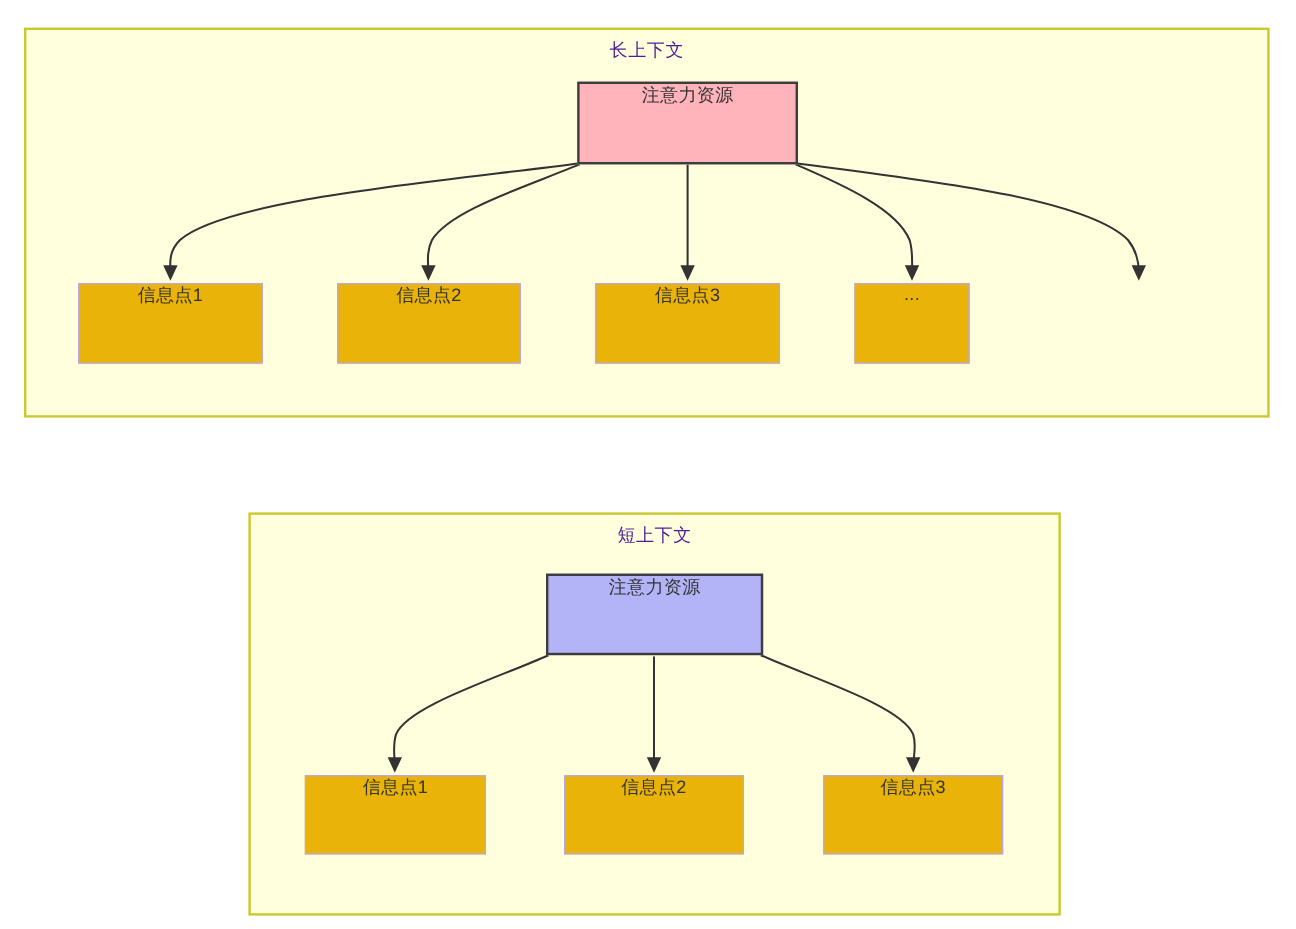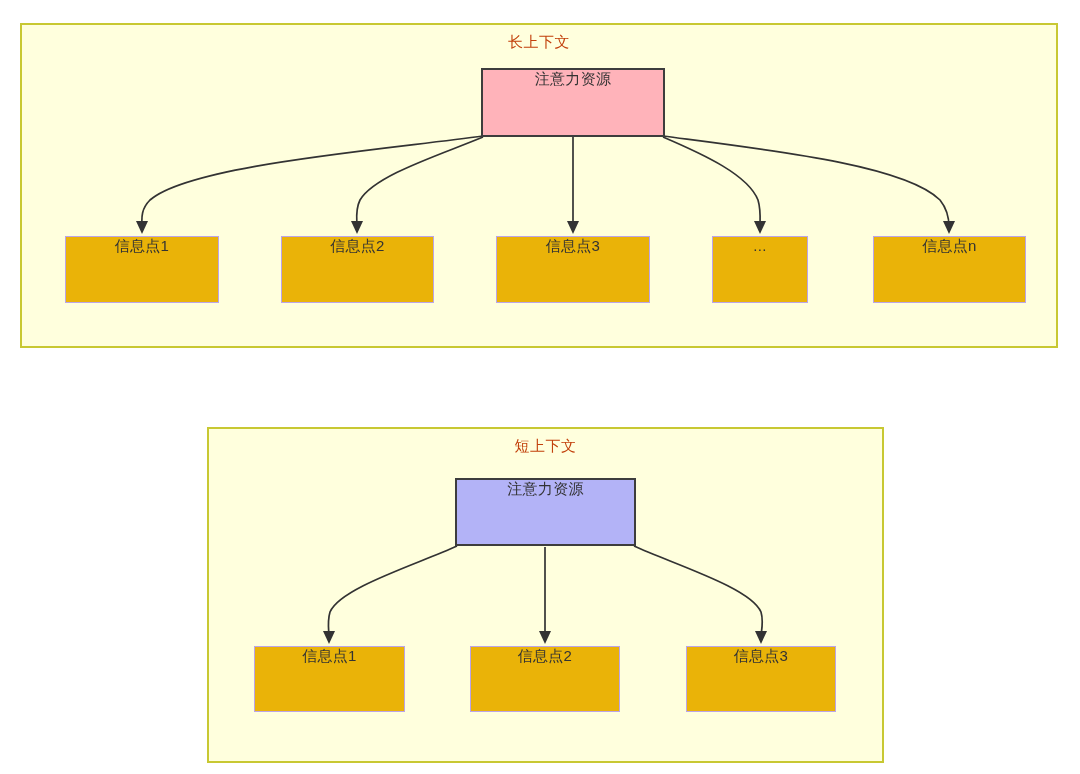--- a/index.html
+++ b/index.html
@@ -33,21 +33,21 @@
     width: 677px;
     height: 336px;
   }
   .panel-title {
     position: absolute;
     width: 100%;
     text-align: center;
     top: 8px;
     left: 0;
     font-size: 15px;
-    color: #c2410c;
+    color: #4c1d95;
     letter-spacing: 0.5px;
     white-space: nowrap;
   }
   .node {
     position: absolute;
     box-sizing: border-box;
     display: flex;
     align-items: flex-start;
     justify-content: center;
     font-size: 15px;
@@ -125,23 +125,20 @@
   </div>
 
   <div class="node node-info" style="left:496px; top:236px; width:154px; height:67px;">
     <span>信息点3</span>
   </div>
 
   <div class="node node-info" style="left:712px; top:236px; width:96px; height:67px;">
     <span>...</span>
   </div>
 
-  <div class="node node-info" style="left:873px; top:236px; width:153px; height:67px;">
-    <span>信息点n</span>
-  </div>
 
   <div class="panel" id="panel-short">
     <div class="panel-title">短上下文</div>
   </div>
 
   <svg class="edges">
 
     <path class="edge-path" d="M 457,546 C 415,565 340,588 330,612 C 327,622 329,632 329,637"></path>
     <polygon class="arrow-head" points="329,644 323,631 335,631"></polygon>
 

